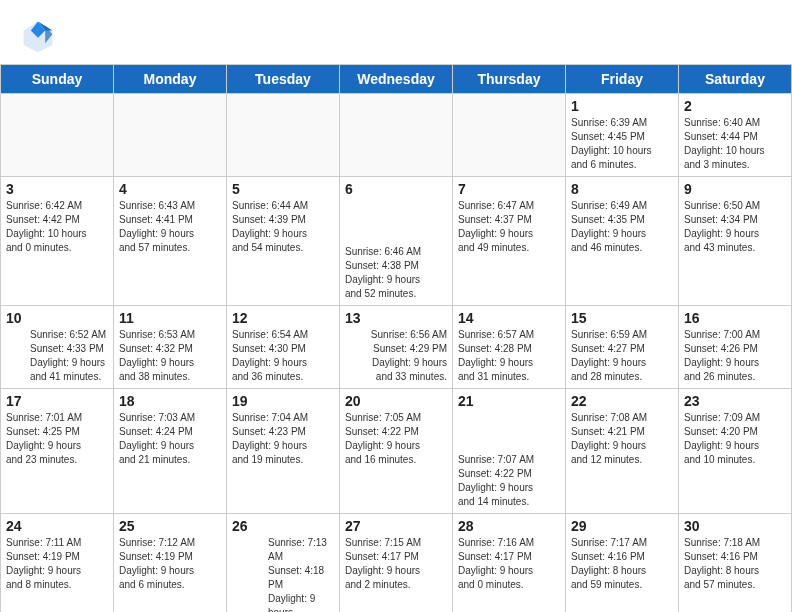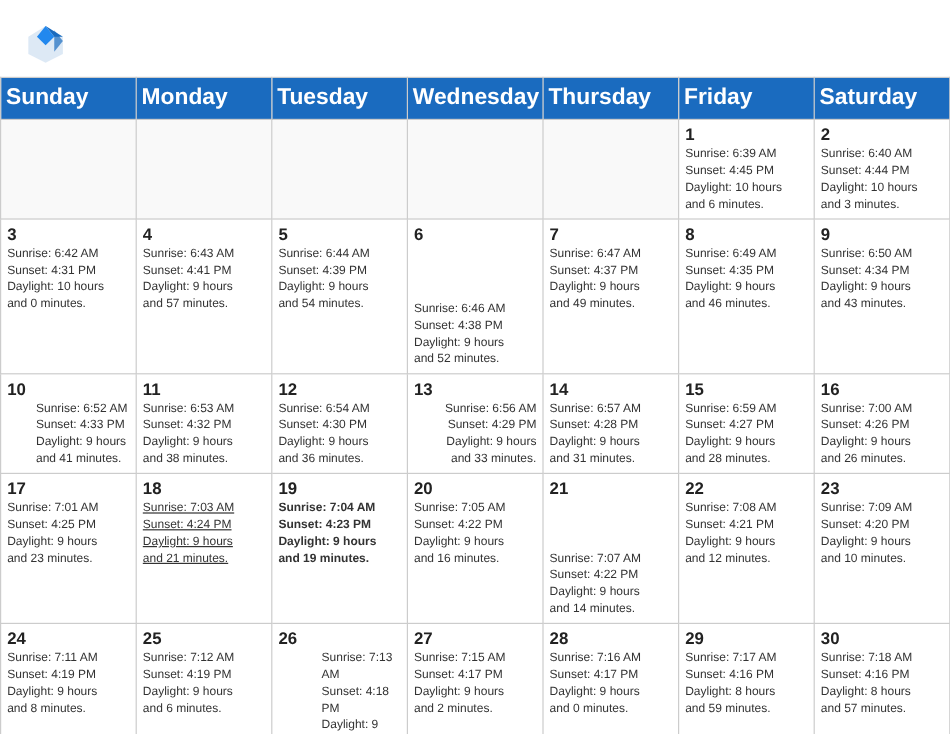--- a/index.html
+++ b/index.html
@@ -53,24 +53,24 @@
       color: #555;
     }
     .calendar-table {
       width: 100%;
       border-collapse: collapse;
       table-layout: fixed;
     }
     .calendar-table th {
       background: #1a6bbf;
       color: #fff;
-      font-size: 19px;
+      font-size: 14px;
       font-weight: bold;
       padding: 6px 4px;
-      text-align: left;
+      text-align: center;
       border: 1px solid #ccc;
     }
     .calendar-table td {
       vertical-align: top;
       border: 1px solid #ccc;
       padding: 4px 5px;
       height: 80px;
       font-size: 11px;
       background: #fff;
     }
@@ -143,21 +143,21 @@
           <div class="day-info" style="white-space: pre-line;">Sunrise: 6:40 AM
 Sunset: 4:44 PM
 Daylight: 10 hours
 and 3 minutes.</div>
         </td>
       </tr>
       <tr>
         <td>
           <span class="day-number">3</span>
           <div class="day-info" style="white-space: pre-line;">Sunrise: 6:42 AM
-Sunset: 4:31 PM
+Sunset: 4:42 PM
 Daylight: 10 hours
 and 0 minutes.</div>
         </td>
         <td>
           <span class="day-number">4</span>
           <div class="day-info" style="white-space: pre-line;">Sunrise: 6:43 AM
 Sunset: 4:41 PM
 Daylight: 9 hours
 and 57 minutes.</div>
         </td>
@@ -251,28 +251,28 @@
       <tr>
         <td>
           <span class="day-number">17</span>
           <div class="day-info" style="white-space: pre-line;">Sunrise: 7:01 AM
 Sunset: 4:25 PM
 Daylight: 9 hours
 and 23 minutes.</div>
         </td>
         <td>
           <span class="day-number">18</span>
-          <div class="day-info" style="white-space: pre-line; text-decoration: underline;">Sunrise: 7:03 AM
+          <div class="day-info" style="white-space: pre-line;">Sunrise: 7:03 AM
 Sunset: 4:24 PM
 Daylight: 9 hours
 and 21 minutes.</div>
         </td>
         <td>
           <span class="day-number">19</span>
-          <div class="day-info" style="white-space: pre-line; font-weight: bold;">Sunrise: 7:04 AM
+          <div class="day-info" style="white-space: pre-line;">Sunrise: 7:04 AM
 Sunset: 4:23 PM
 Daylight: 9 hours
 and 19 minutes.</div>
         </td>
         <td>
           <span class="day-number">20</span>
           <div class="day-info" style="white-space: pre-line;">Sunrise: 7:05 AM
 Sunset: 4:22 PM
 Daylight: 9 hours
 and 16 minutes.</div>

